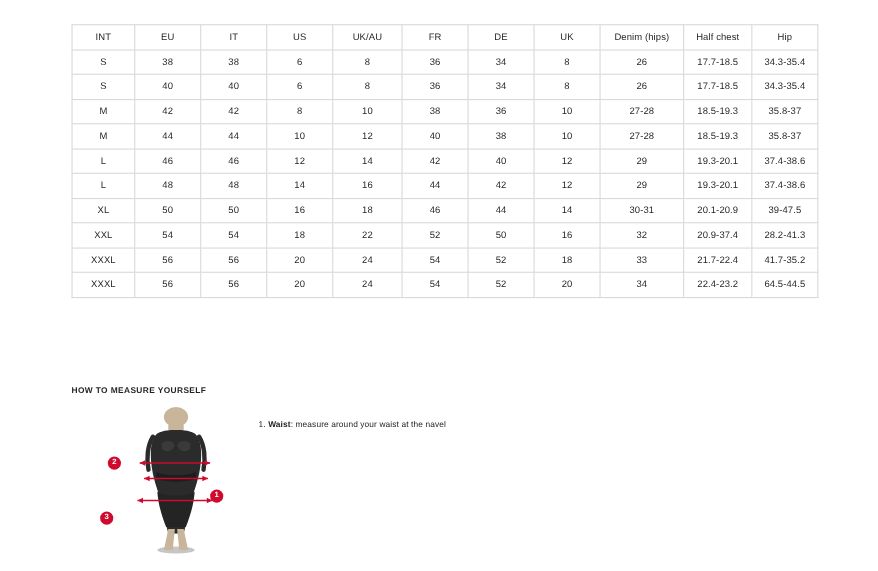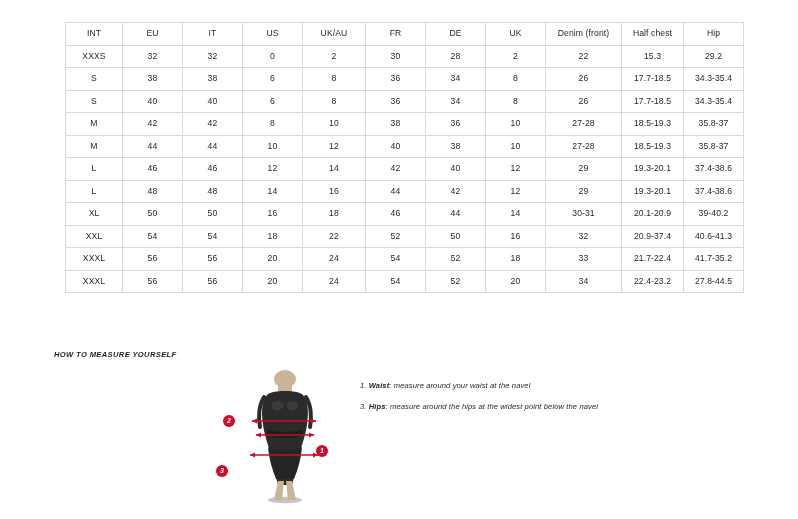--- a/index.html
+++ b/index.html
@@ -57,37 +57,35 @@
   col.c5 { width: 60px; }
   col.c6 { width: 60px; }
   col.c7 { width: 60px; }
   col.c8 { width: 76px; }
   col.c9 { width: 62px; }
   col.c10 { width: 60px; }
 
   
   .measure-section {
     position: absolute;
-    left: 54px;
+    left: 65px;
     top: 350px;
     width: 680px;
-    font-style: italic;
   }
   .measure-title {
     font-size: 7.6px;
     font-weight: bold;
     letter-spacing: 0.35px;
     color: #231f20;
     margin-bottom: 10px;
   }
   .measure-body {
     position: relative;
     display: flex;
     align-items: flex-start;
-    justify-content: center;
   }
   .figure-box {
     position: relative;
     width: 110px;
     height: 135px;
     margin-left: 40px;
     flex: 0 0 110px;
   }
   .measure-list {
     margin-left: 20px;
@@ -145,39 +143,26 @@
       <thead>
         <tr>
           <th>INT</th>
           <th>EU</th>
           <th>IT</th>
           <th>US</th>
           <th>UK/AU</th>
           <th>FR</th>
           <th>DE</th>
           <th>UK</th>
-          <th>Denim (front)</th>
+          <th>Denim (hips)</th>
           <th>Half chest</th>
           <th>Hip</th>
         </tr>
       </thead>
       <tbody>
-        <tr>
-          <td>XXXS</td>
-          <td>32</td>
-          <td>32</td>
-          <td>0</td>
-          <td>2</td>
-          <td>30</td>
-          <td>28</td>
-          <td>2</td>
-          <td>22</td>
-          <td>15.3</td>
-          <td>29.2</td>
-        </tr>
         <tr>
           <td>S</td>
           <td>38</td>
           <td>38</td>
           <td>6</td>
           <td>8</td>
           <td>36</td>
           <td>34</td>
           <td>8</td>
           <td>26</td>
@@ -253,34 +238,34 @@
           <td>XL</td>
           <td>50</td>
           <td>50</td>
           <td>16</td>
           <td>18</td>
           <td>46</td>
           <td>44</td>
           <td>14</td>
           <td>30-31</td>
           <td>20.1-20.9</td>
-          <td>39-40.2</td>
+          <td>39-47.5</td>
         </tr>
         <tr>
           <td>XXL</td>
           <td>54</td>
           <td>54</td>
           <td>18</td>
           <td>22</td>
           <td>52</td>
           <td>50</td>
           <td>16</td>
           <td>32</td>
           <td>20.9-37.4</td>
-          <td>40.6-41.3</td>
+          <td>28.2-41.3</td>
         </tr>
         <tr>
           <td>XXXL</td>
           <td>56</td>
           <td>56</td>
           <td>20</td>
           <td>24</td>
           <td>54</td>
           <td>52</td>
           <td>18</td>
@@ -292,21 +277,21 @@
           <td>XXXL</td>
           <td>56</td>
           <td>56</td>
           <td>20</td>
           <td>24</td>
           <td>54</td>
           <td>52</td>
           <td>20</td>
           <td>34</td>
           <td>22.4-23.2</td>
-          <td>27.8-44.5</td>
+          <td>64.5-44.5</td>
         </tr>
       </tbody>
     </table>
   </div>
 
   <div class="measure-section">
     <div class="measure-title">HOW TO MEASURE YOURSELF</div>
 
     <div class="measure-body">
 
@@ -355,21 +340,18 @@
 
         <div class="bullet bullet-1">1</div>
         <div class="bullet bullet-2">2</div>
         <div class="bullet bullet-3">3</div>
       </div>
 
       <div class="measure-list">
         <div class="measure-item">
           <span>1. </span><b>Waist</b><span>: measure around your waist at the navel</span>
         </div>
-        <div class="measure-item">
-          <span>3. </span><b>Hips</b><span>: measure around the hips at the widest point below the navel</span>
-        </div>
       </div>
 
     </div>
   </div>
 
 </div>
 
 </body></html>

